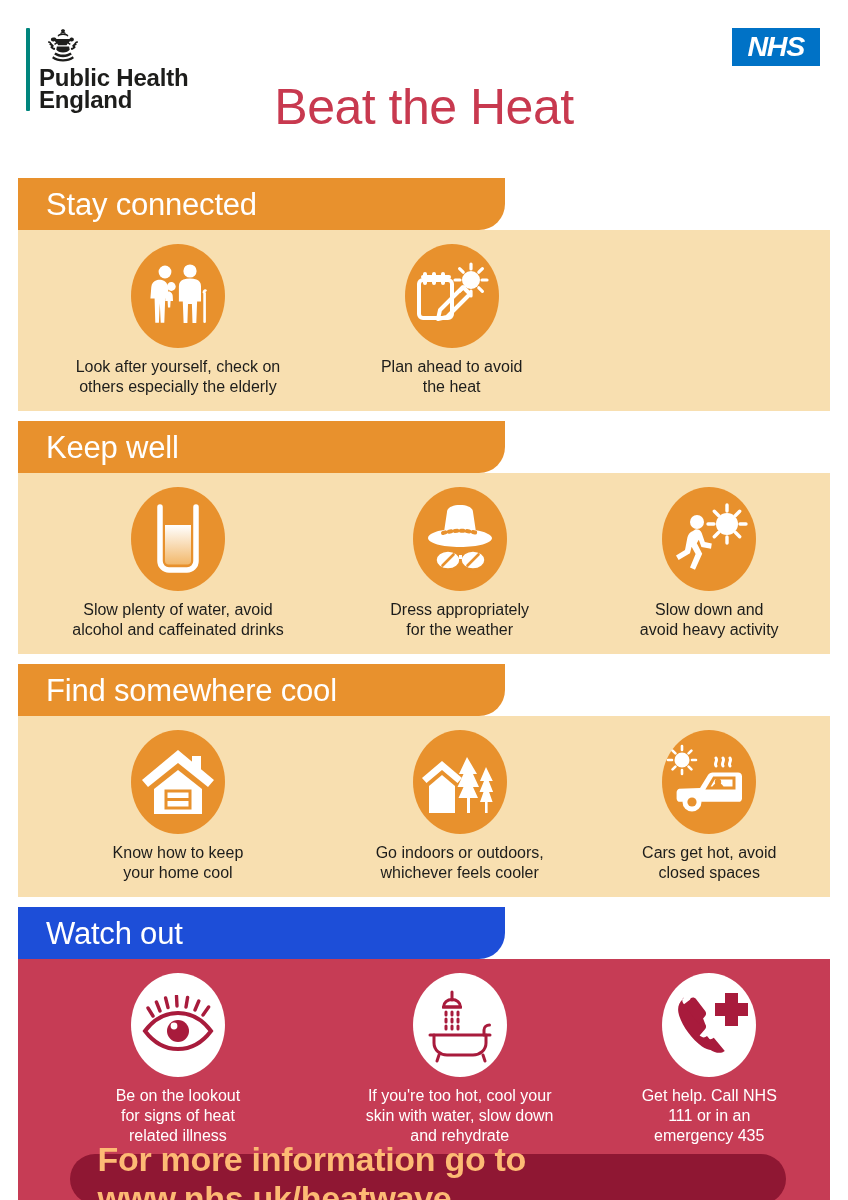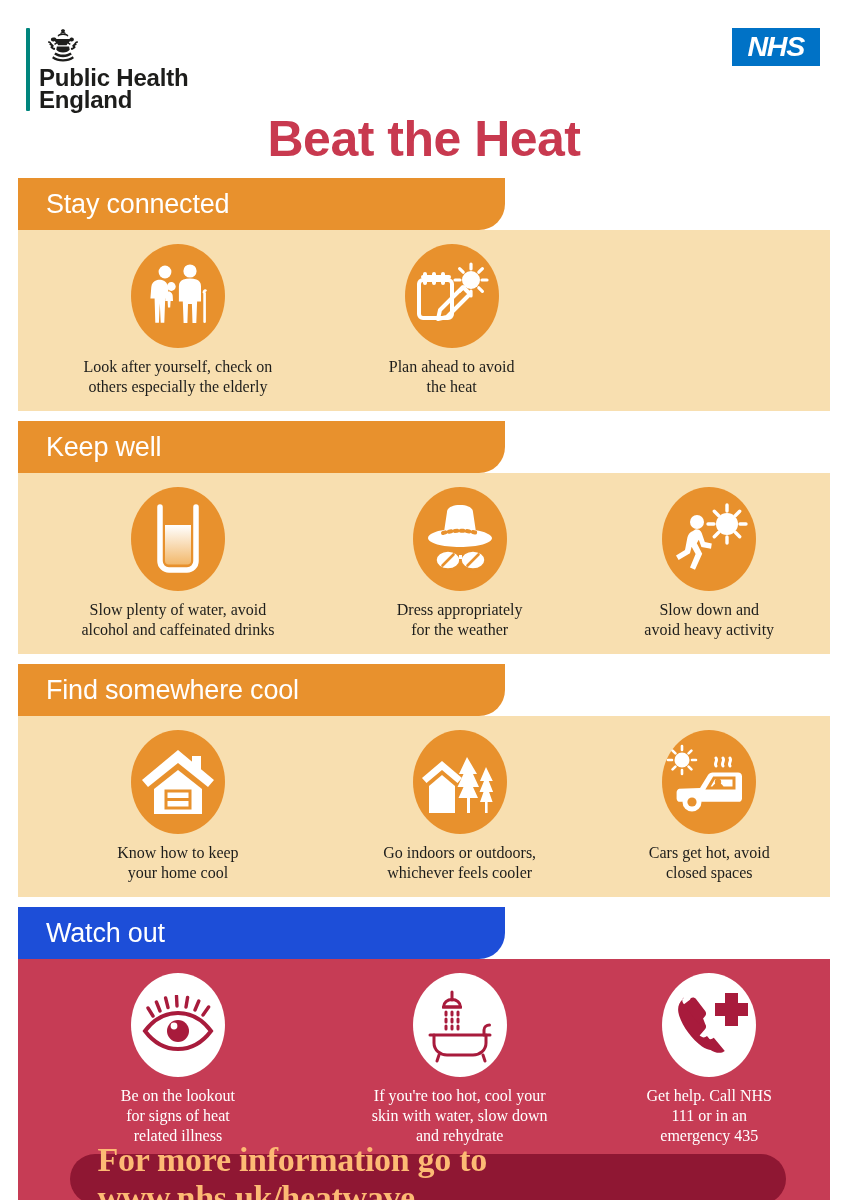--- a/index.html
+++ b/index.html
@@ -32,39 +32,39 @@
   }
   .nhs-logo span {
     color: #fff; font-size: 27px; font-weight: 700;
     font-style: italic; letter-spacing: -1.2px;
     font-family: "Liberation Sans", sans-serif;
     transform: scaleX(1.06);
   }
   .main-title {
     position: absolute; left: 0; right: 0; top: 78px;
     text-align: center; color: #c8394f;
-    font-size: 50px; font-weight: 700; letter-spacing: -0.5px; margin-top: 32px;
+    font-size: 50px; font-weight: 400; letter-spacing: -0.5px;
   }
 
   
   .sections { position: absolute; left: 18px; top: 178px; width: 812px; }
   .section { position: relative; margin-bottom: 10px; }
-  .section-body { padding: 0 0 14px 7px; font-family: Liberation Serif, serif; }
+  .section-body { padding: 0 0 14px 7px; }
   .band-orange .section-body { background: #f8dfb0; }
   .band-red    .section-body { background: #c63c55; }
 
   .band-head {
     position: relative; height: 52px; width: 60%;
     border-bottom-right-radius: 26px;
     display: flex; align-items: center;
   }
   .band-orange .band-head { background: #e8912d; }
   .band-red    .band-head { background: #1d4ed8; }
   .band-head h2 {
-    color: #ffffff; font-size: 27px; font-weight: 400;
+    color: #ffffff; font-size: 31px; font-weight: 400;
     padding-left: 28px; letter-spacing: -0.2px; line-height: 1;
   }
 
   .cards { display: flex; padding-top: 14px; }
   .card { flex: 1 1 0; display: flex; flex-direction: column; align-items: center; }
   .card-icon {
     width: 94px; height: 104px; border-radius: 50%;
     display: flex; align-items: center; justify-content: center;
     margin-bottom: 9px;
   }

